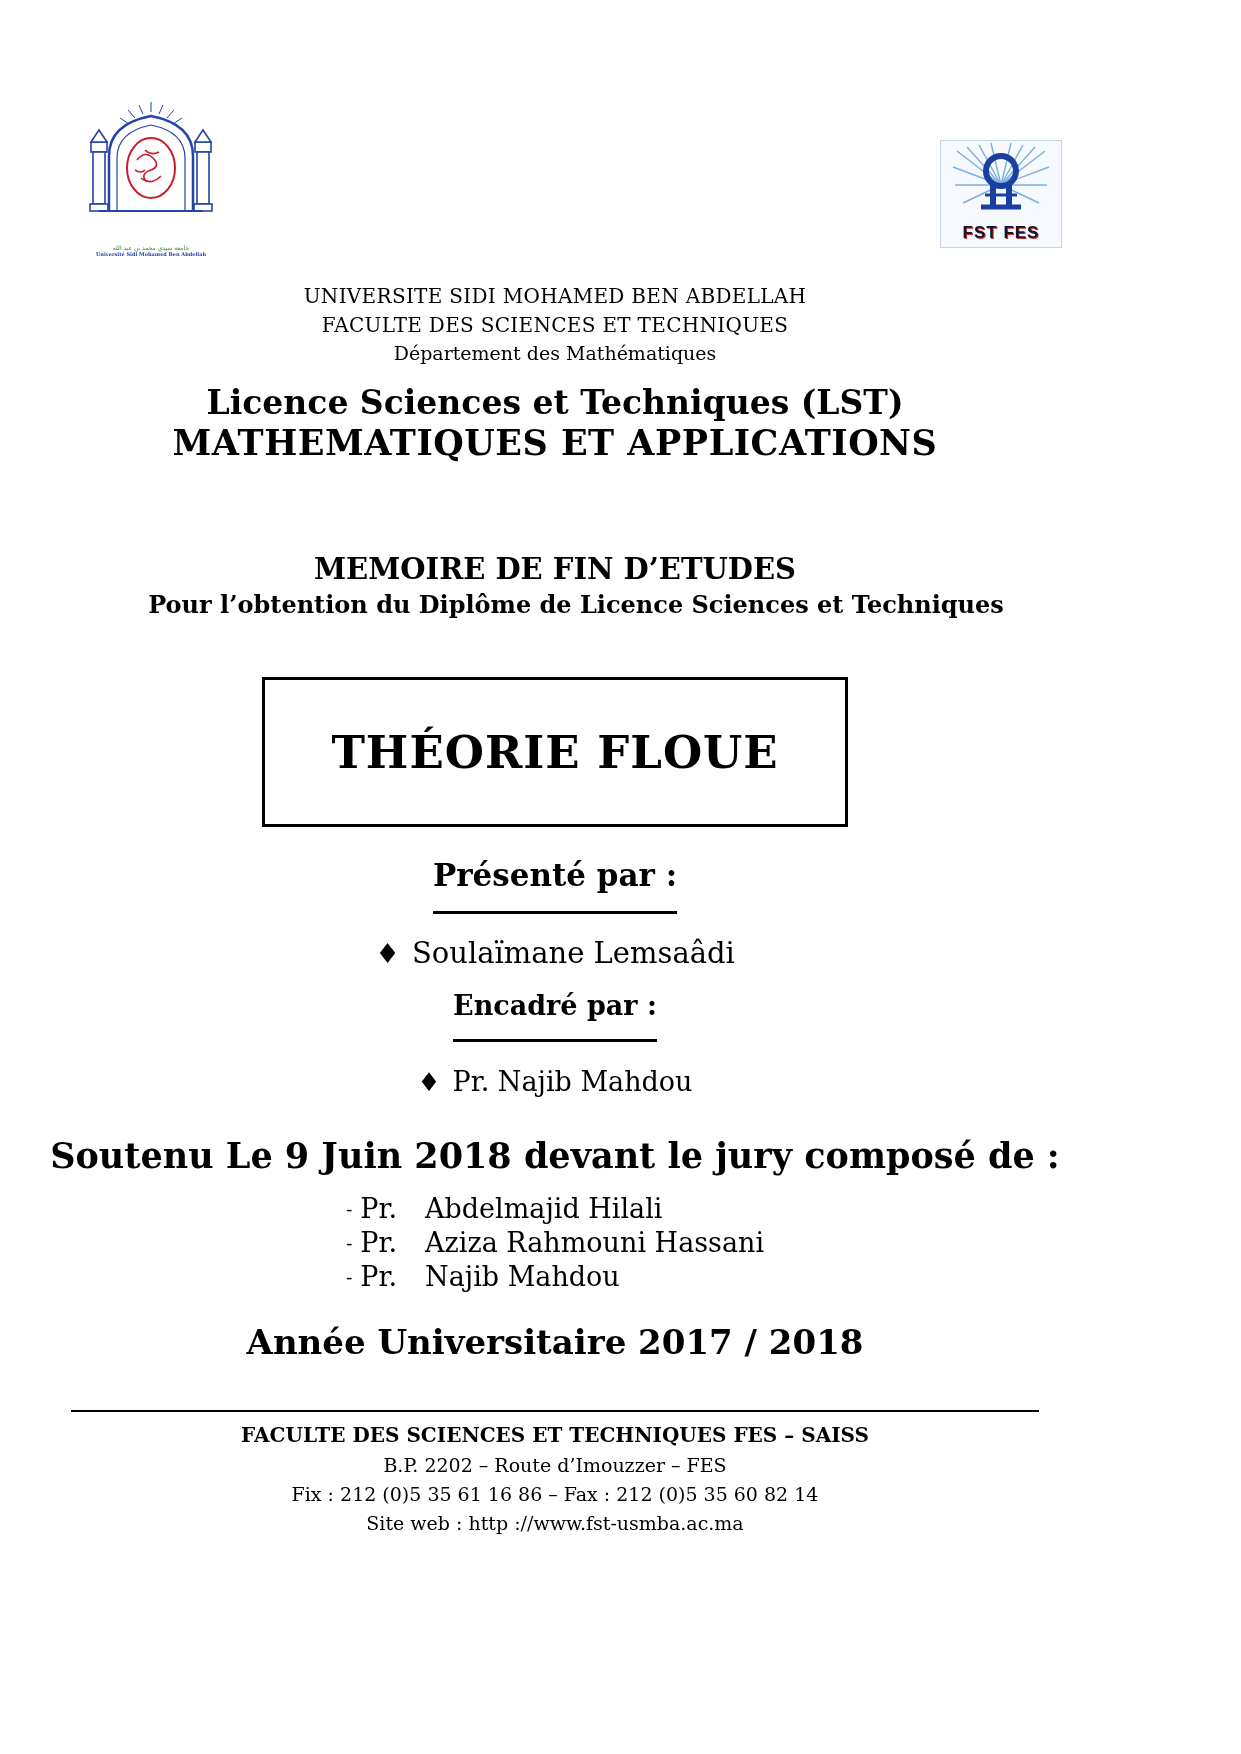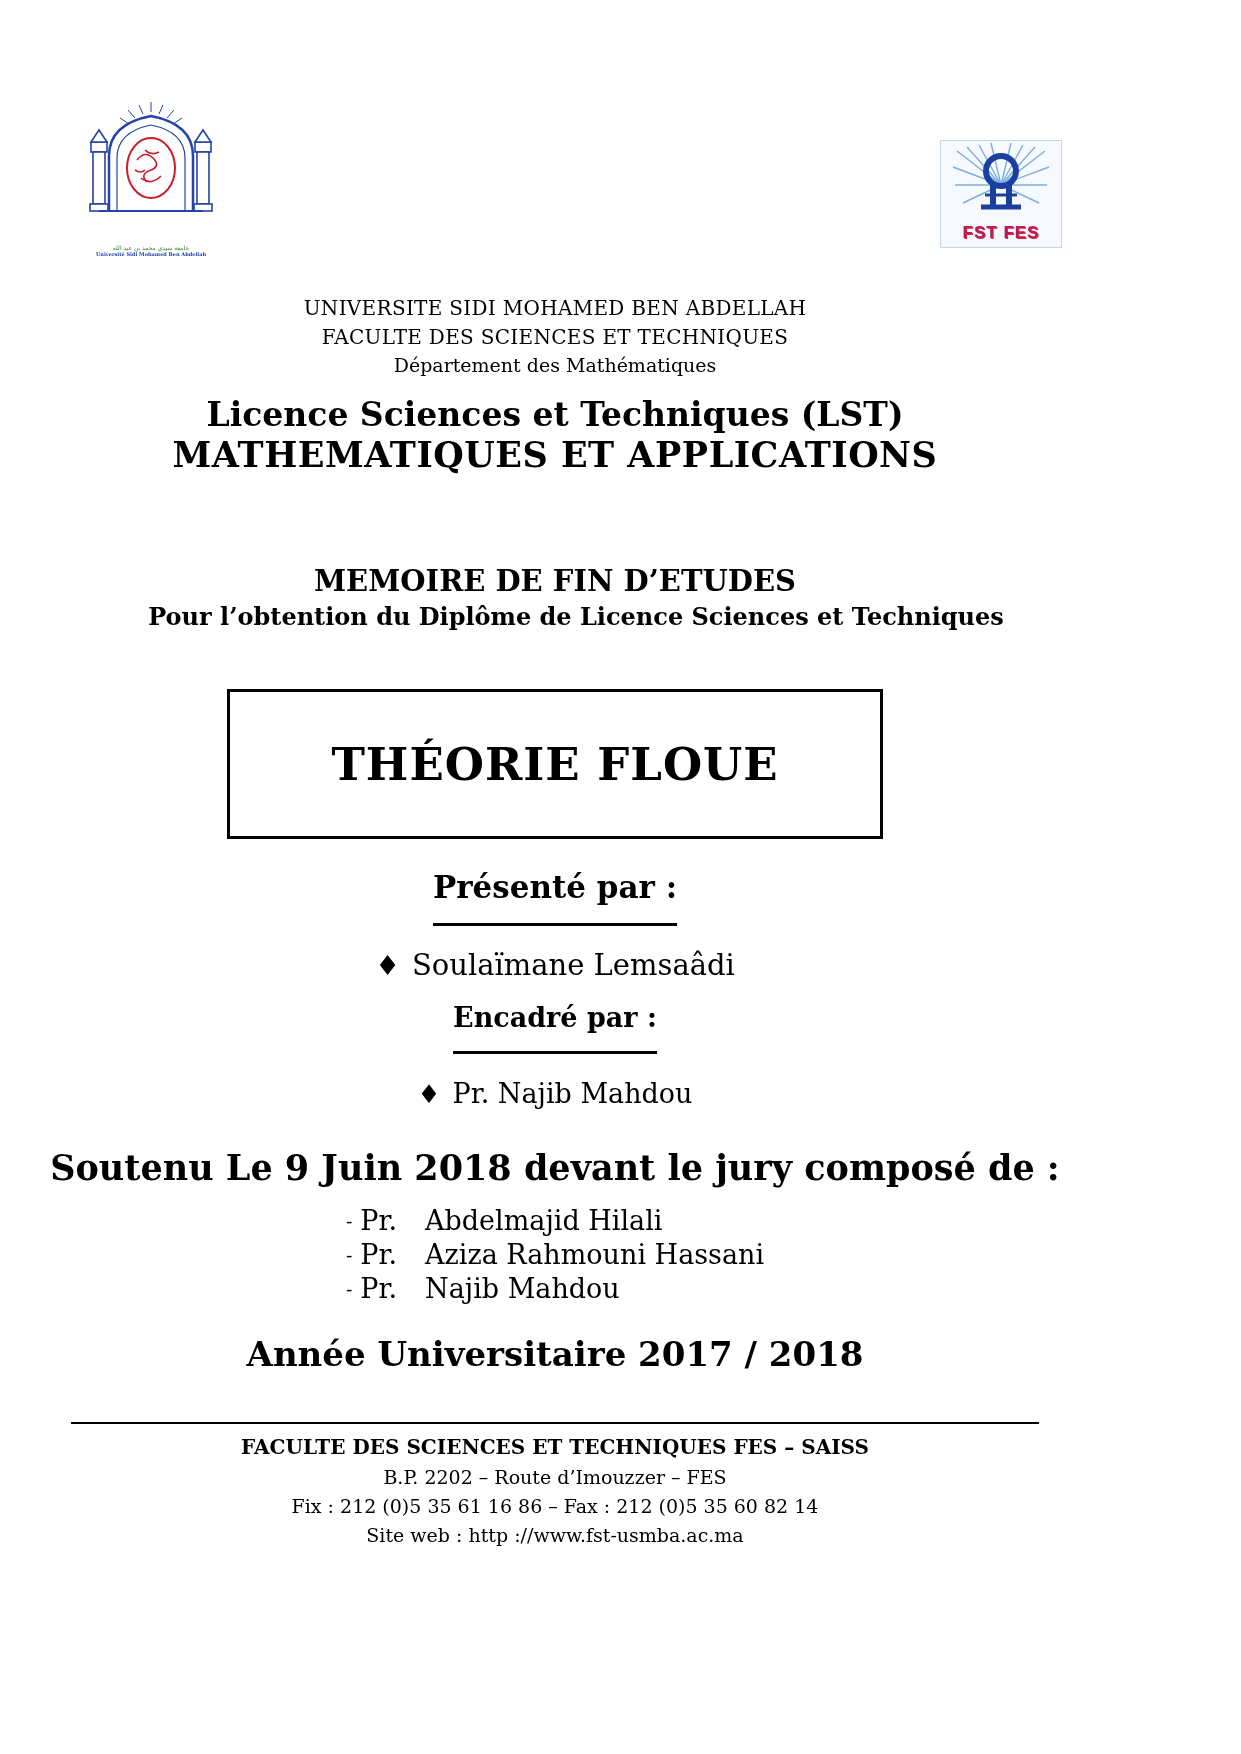--- a/index.html
+++ b/index.html
@@ -9,36 +9,36 @@
     width: 1241px;
     height: 1754px;
     margin: 0 auto;
     background: #ffffff;
     font-family: "DejaVu Serif", "Liberation Serif", serif;
     color: #000;
     overflow: hidden;
   }
   .content {
     position: absolute;
-    top: 16px; left: 0;
+    top: 4px; left: 0;
     width: 1110px;
     padding-top: 278px;
     text-align: center;
   }
   .hdr-line { font-size: 20px; line-height: 1.45; letter-spacing: 0.3px; }
   .hdr-dept { font-size: 19px; line-height: 1.45; }
   .program { margin-top: 16px; font-weight: bold; line-height: 1.18; }
   .program-l1 { font-size: 33px; }
   .program-l2 { font-size: 35px; letter-spacing: 0.5px; }
   .memoire { margin-top: 86px; font-weight: bold; line-height: 1.35; }
   .memoire-title { font-size: 29px; }
   .memoire-sub { font-size: 24px; padding-left: 42px; }
   .title-box {
     margin: 56px auto 0;
-    width: 656px;
+    width: 586px;
     height: 150px;
     border: 3px solid #000;
     display: flex;
     align-items: center;
     justify-content: center;
   }
   .thesis-title { font-size: 45px; font-weight: bold; letter-spacing: 1px; }
   .section-label {
     display: inline-block;
     font-weight: bold;
@@ -73,21 +73,21 @@
   .logo-left { position: absolute; left: 85px; top: 98px; width: 132px; text-align: center; }
   .logo-left .caption-ar { font-size: 6px; color: #2e8b3a; line-height: 1.2; }
   .logo-left .caption-fr { font-size: 5px; color: #1b3fa0; font-weight: bold; line-height: 1.3; }
   .logo-right {
     position: absolute; left: 940px; top: 140px; width: 122px;
     border: 1px solid #c9d4e4; background: #f6f9fd; text-align: center;
     padding-bottom: 4px;
   }
   .logo-right .fst-label {
     font-family: "Liberation Sans", sans-serif;
-    font-size: 17px; font-weight: bold; color: #be185d;
+    font-size: 17px; font-weight: bold; color: #0f172a;
     text-shadow: 1px 1px 0 #d03030;
     letter-spacing: 1px;
   }
 </style>
 </head>
 <body>
 
 <div class="page">
 
   <div class="logo-left">

